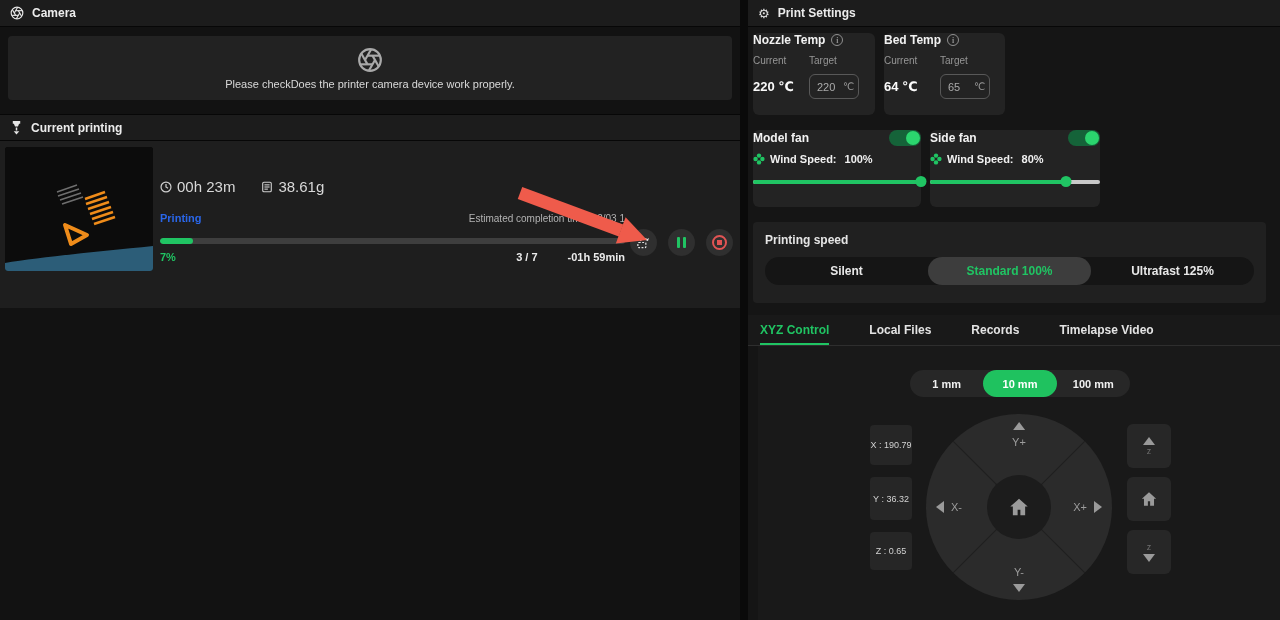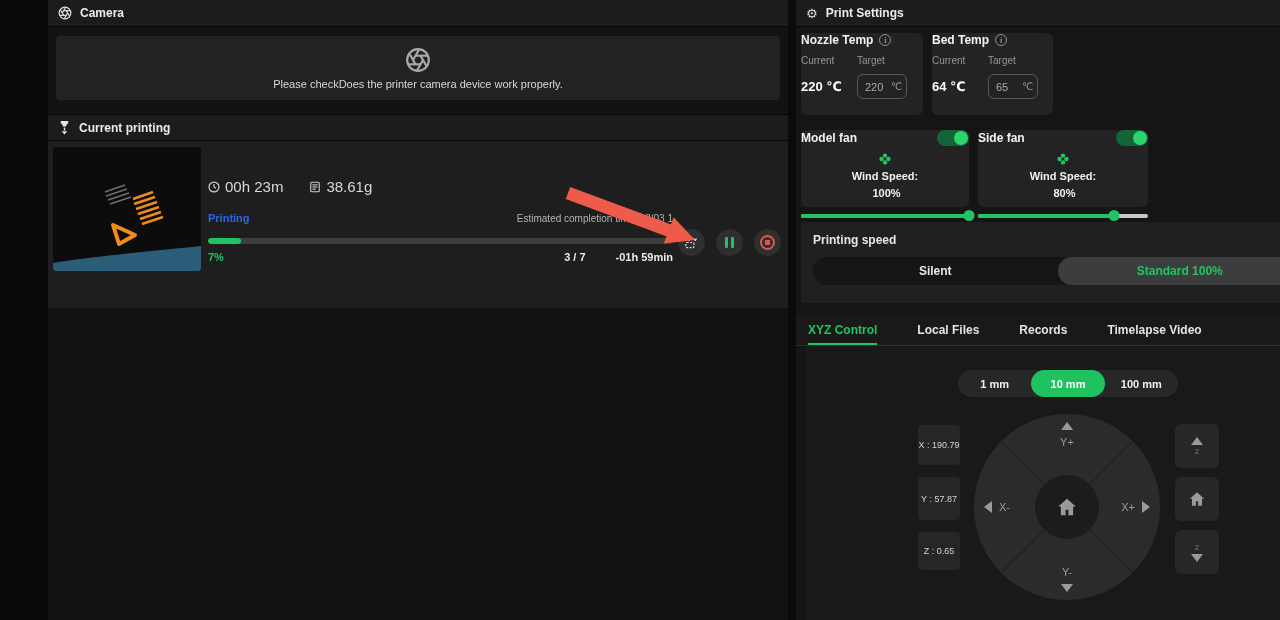--- a/index.html
+++ b/index.html
@@ -1,18 +1,18 @@
 <!DOCTYPE html>
 <html><head>
 <meta charset="utf-8">
 <style>
   html,body{margin:0;padding:0;width:1280px;height:620px;background:#0a0a0a;overflow:hidden;
     font-family:"Liberation Sans","DejaVu Sans",sans-serif;-webkit-font-smoothing:antialiased;}
   *{box-sizing:border-box;}
-  .panel{position:absolute;top:0;height:620px;margin-left:48px;}
+  .panel{position:absolute;top:0;height:620px;}
   #left{left:0;width:740px;background:#121212;}
   #right{left:748px;width:532px;background:#151515;}
   .hdr{position:absolute;left:0;right:0;height:27px;background:#1c1c1c;border-bottom:1px solid #070707;
     display:flex;align-items:center;gap:8px;padding:0 10px;font-size:12px;font-weight:700;color:#ececec;}
   .icon{display:inline-flex;align-items:center;justify-content:center;}
   
   .cam-box{position:absolute;left:8px;top:36px;width:724px;height:64px;background:#222222;border-radius:4px;
     display:flex;flex-direction:column;align-items:center;justify-content:center;gap:5px;}
   .cam-text{font-size:11px;color:#d9d9d9;}
   
@@ -44,21 +44,21 @@
   .sublabels{display:flex;margin-top:8px;font-size:10px;color:#969696;}
   .sublabels span:first-child{width:56px;}
   .vals{display:flex;margin-top:8px;align-items:center;}
   .curval{font-size:13px;font-weight:700;color:#fafafa;width:56px;}
   .target-box{width:50px;height:25px;border:1px solid #585858;border-radius:6px;display:flex;align-items:center;background:transparent;padding:0 7px;}
   .target-box input{width:26px;border:0;background:transparent;color:#ababab;font-size:11px;padding:0;outline:none;font-family:inherit;}
   .unit{font-size:10px;color:#9a9a9a;margin-left:auto;}
   .fan-row1{display:flex;align-items:center;justify-content:space-between;}
   .toggle{width:32px;height:16px;border-radius:8px;background:#156339;position:relative;}
   .toggle .knob{position:absolute;right:1px;top:1px;width:14px;height:14px;border-radius:50%;background:#2bd56e;}
-  .fan-row2{display:flex;align-items:center;gap:5px;margin-top:7px;font-size:11px;font-weight:700;color:#f0f0f0;flex-direction:column;}
+  .fan-row2{display:flex;align-items:center;gap:5px;margin-top:7px;font-size:11px;font-weight:700;color:#f0f0f0;}
   .fan-val{margin-left:3px;}
   .slider{position:relative;height:12px;margin-top:10px;}
   .slider .track{position:absolute;left:0;right:0;top:5px;height:4px;border-radius:2px;background:#c9c9c9;}
   .slider .fill{position:absolute;left:0;top:5px;height:4px;border-radius:2px;background:#20c463;}
   .slider .knob{position:absolute;top:1px;width:11px;height:11px;border-radius:50%;background:#20c463;transform:translateX(-50%);}
   .speed-label{font-size:12px;color:#e5e5e5;font-weight:700;}
   .seg{margin-top:10px;height:28px;border-radius:14px;background:#151515;display:flex;}
   .seg-opt{flex:1;display:flex;align-items:center;justify-content:center;font-size:12px;font-weight:600;color:#e8e8e8;border-radius:14px;}
   .seg-opt.selected{background:#3d3d3d;color:#20c463;}
   
@@ -313,39 +313,40 @@
       <div class="fill" style="width: 80%;"></div>
       <div class="knob" style="left: 80%;"></div>
     </div>
   </div>
 
   <div class="card" style="left:5px;top:222px;width:513px;height:81px;background:#202020;border-radius:4px;padding:11px 12px;">
     <div class="speed-label">Printing speed</div>
     <div class="seg">
       <div class="seg-opt">Silent</div>
       <div class="seg-opt selected">Standard 100%</div>
+      <div class="seg-opt">Ultrafast 125%</div>
     </div>
   </div>
 
   <div class="tabbar">
     <div class="tab active">XYZ Control</div>
     <div class="tab">Local Files</div>
     <div class="tab">Records</div>
     <div class="tab">Timelapse Video</div>
   </div>
 
   <div class="ctrl">
     <div class="stepsel">
       <div class="step">1 mm</div>
       <div class="step selected">10 mm</div>
       <div class="step">100 mm</div>
     </div>
 
     <div class="coord" style="top:79px;height:40px;">X : 190.79</div>
-    <div class="coord" style="top:131px;height:43px;">Y : 57.87</div>
+    <div class="coord" style="top:131px;height:43px;">Y : 36.32</div>
     <div class="coord" style="top:186px;height:38px;">Z : 0.65</div>
 
     <div class="dpad">
       <div class="diag" style="transform:translate(-50%,-50%) rotate(45deg);"></div>
       <div class="diag" style="transform:translate(-50%,-50%) rotate(-45deg);"></div>
       <div class="dir col" style="left:50%;top:8px;transform:translateX(-50%);">
         <span class="tri tri-up"></span>
         <span>Y+</span>
       </div>
       <div class="dir col" style="left:50%;bottom:8px;transform:translateX(-50%);">

